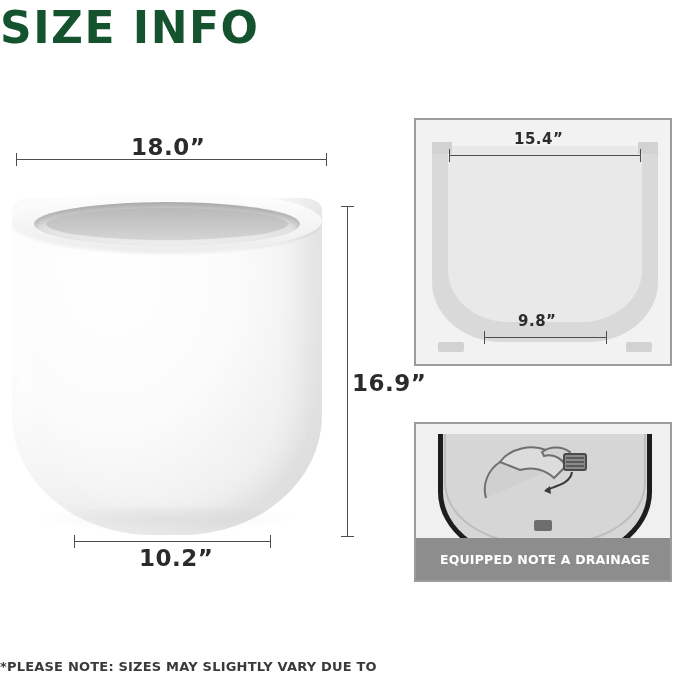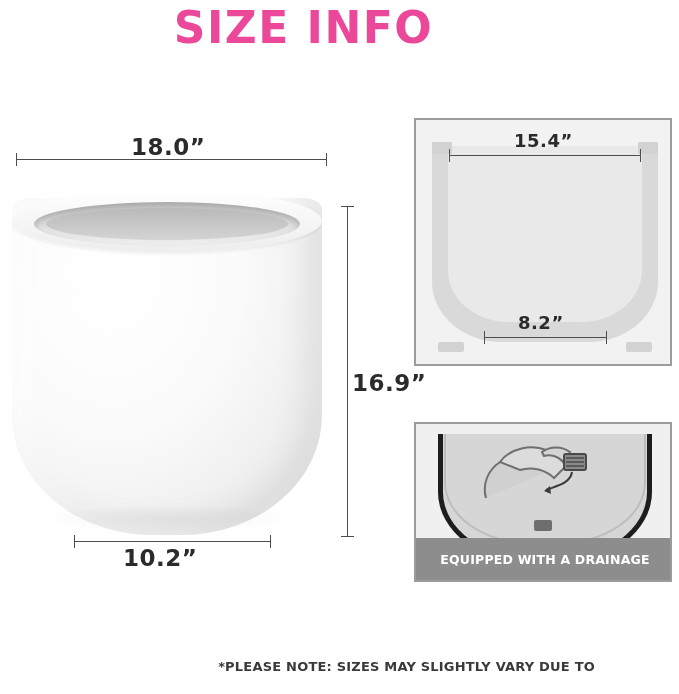--- a/index.html
+++ b/index.html
@@ -16,25 +16,24 @@
     color: #2f2f2f;
     overflow: hidden;
   }
 
   
   .title {
     position: absolute;
     top: 2px;
     left: 0;
     width: 607px;
-    text-align: center;
     font-size: 44px;
     font-weight: bold;
     letter-spacing: 1.5px;
-    color: #ec4899;
+    color: #14532d;
     font-family: "DejaVu Sans", sans-serif;
   }
 
   
   .pot-wrap {
     position: absolute;
     left: 12px;
     top: 190px;
     width: 310px;
     height: 345px;
@@ -115,21 +114,21 @@
   .dim-label {
     position: absolute;
     font-size: 23px;
     font-weight: bold;
     color: #2b2b2b;
     letter-spacing: 0.5px;
     white-space: nowrap;
     font-family: "DejaVu Sans", sans-serif;
   }
   .dim-label.small {
-    font-size: 18px;
+    font-size: 15px;
   }
 
   
   .panel {
     position: absolute;
     background: #f2f2f2;
     border: 2px solid #9c9c9c;
   }
   #panel-top {
     left: 414px;
@@ -248,21 +247,21 @@
     text-align: center;
     font-family: "DejaVu Sans", sans-serif;
   }
 
   
   .footnote {
     position: absolute;
     left: 0;
     bottom: 18px;
     width: 595px;
-    text-align: right;
+    text-align: left;
     font-size: 13px;
     font-weight: bold;
     color: #3a3a3a;
     line-height: 19px;
     letter-spacing: 0.2px;
     font-family: "DejaVu Sans", sans-serif;
   }
 </style>
 </head>
 <body>
@@ -282,60 +281,60 @@
 <div class="dim-label" style="left:131px; top:134px;">18.0”</div>
 
 <div class="dim-line-v" style="left:347px; top:206px; height:330px;"></div>
 <div class="cap-h" style="left:341px; top:206px;"></div>
 <div class="cap-h" style="left:341px; top:536px;"></div>
 <div class="dim-label" style="left:352px; top:370px;">16.9”</div>
 
 <div class="dim-line-h" style="left:74px; top:541px; width:196px;"></div>
 <div class="cap-v" style="left:74px; top:535px;"></div>
 <div class="cap-v" style="left:270px; top:535px;"></div>
-<div class="dim-label" style="left:123px; top:545px;">10.2”</div>
+<div class="dim-label" style="left:139px; top:545px;">10.2”</div>
 
 <div class="panel" id="panel-top">
   <div class="cross-pot">
     <div class="cross-outer"></div>
     <div class="cross-inner"></div>
     <div class="cross-lip-l"></div>
     <div class="cross-lip-r"></div>
     <div class="cross-foot-l"></div>
     <div class="cross-foot-r"></div>
   </div>
 </div>
 
 <div class="dim-line-h" style="left:449px; top:155px; width:191px;"></div>
 <div class="cap-v" style="left:449px; top:149px;"></div>
 <div class="cap-v" style="left:640px; top:149px;"></div>
 <div class="dim-label small" style="left:514px; top:130px;">15.4”</div>
 
 <div class="dim-line-h" style="left:484px; top:337px; width:122px;"></div>
 <div class="cap-v" style="left:484px; top:331px;"></div>
 <div class="cap-v" style="left:606px; top:331px;"></div>
-<div class="dim-label small" style="left:518px; top:312px;">8.2”</div>
+<div class="dim-label small" style="left:518px; top:312px;">9.8”</div>
 
 <div class="panel" id="panel-bottom">
   <div class="bowl"></div>
   <div class="bowl-inner-line"></div>
   <div class="stopper"></div>
   <div class="hand">
     <svg width="118" height="70" viewBox="0 0 118 70">
       <path d="M6 56 C2 42 8 28 20 20 C32 12 48 8 62 10 C72 11 80 16 84 22" fill="#d0d0d0" stroke="#6f6f6f" stroke-width="2"></path>
       <path d="M20 20 C30 6 52 2 66 8 C76 12 82 18 86 24 L74 36 C66 28 52 24 40 28 Z" fill="#dcdcdc" stroke="#6f6f6f" stroke-width="2"></path>
       <path d="M62 10 C70 4 82 4 90 10 L84 20 C78 14 70 12 64 14 Z" fill="#d4d4d4" stroke="#6f6f6f" stroke-width="2"></path>
       <rect x="84" y="12" width="22" height="16" rx="2" fill="#8a8a8a" stroke="#4a4a4a" stroke-width="2"></rect>
       <line x1="86" y1="16" x2="104" y2="16" stroke="#4a4a4a" stroke-width="1.5"></line>
       <line x1="86" y1="20" x2="104" y2="20" stroke="#4a4a4a" stroke-width="1.5"></line>
       <line x1="86" y1="24" x2="104" y2="24" stroke="#4a4a4a" stroke-width="1.5"></line>
       <path d="M92 30 C90 42 76 44 66 48" fill="none" stroke="#3a3a3a" stroke-width="2"></path>
       <path d="M70 44 L64 49 L71 52 Z" fill="#3a3a3a"></path>
     </svg>
   </div>
   <div class="banner">
-    <span>EQUIPPED WITH A DRAINAGE</span>
+    <span>EQUIPPED NOTE A DRAINAGE</span>
   </div>
 </div>
 
 <div class="footnote">
   <div>*PLEASE NOTE: SIZES MAY SLIGHTLY VARY DUE TO</div>
 </div>
 
 </body></html>

